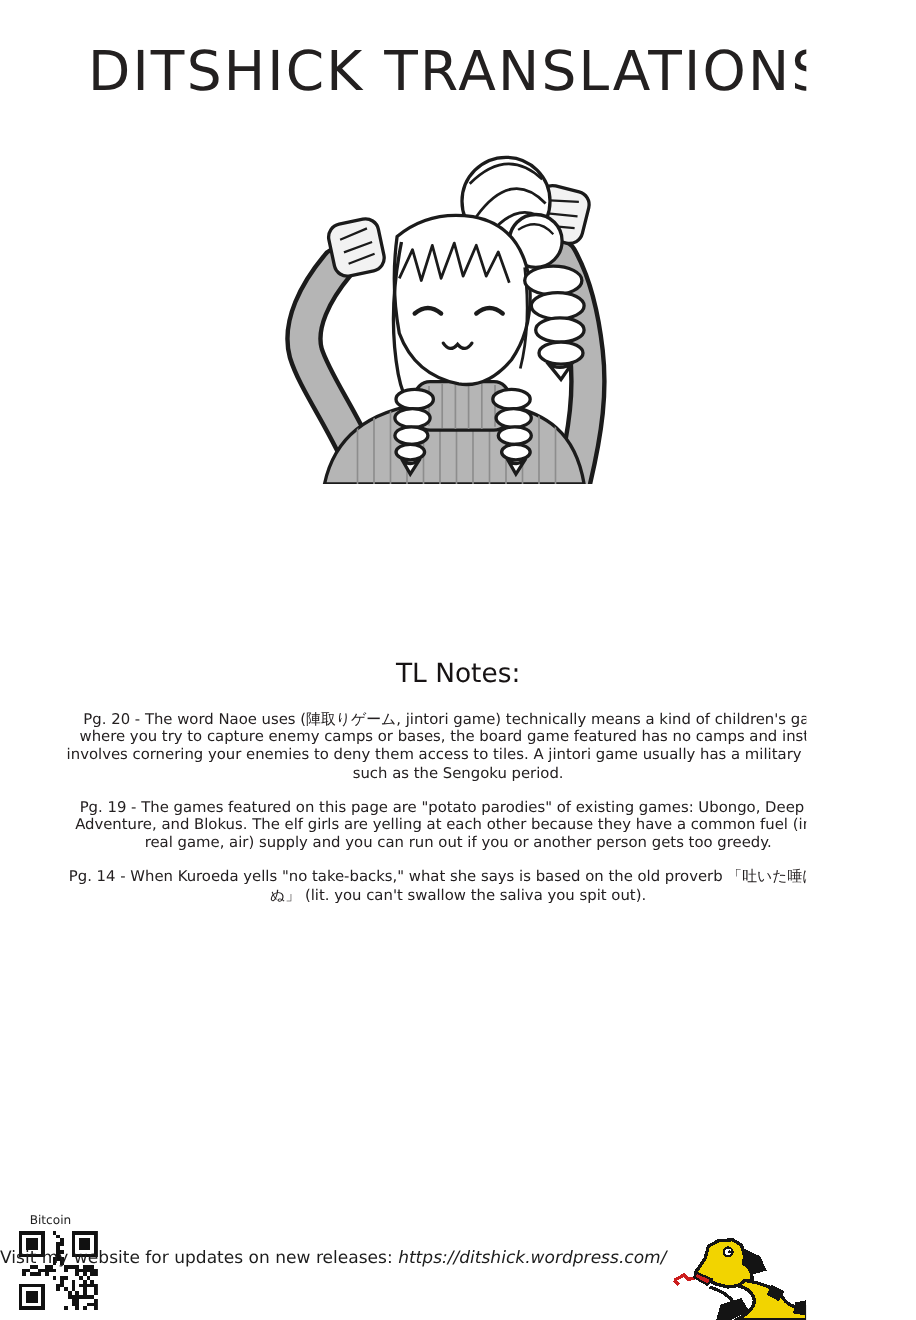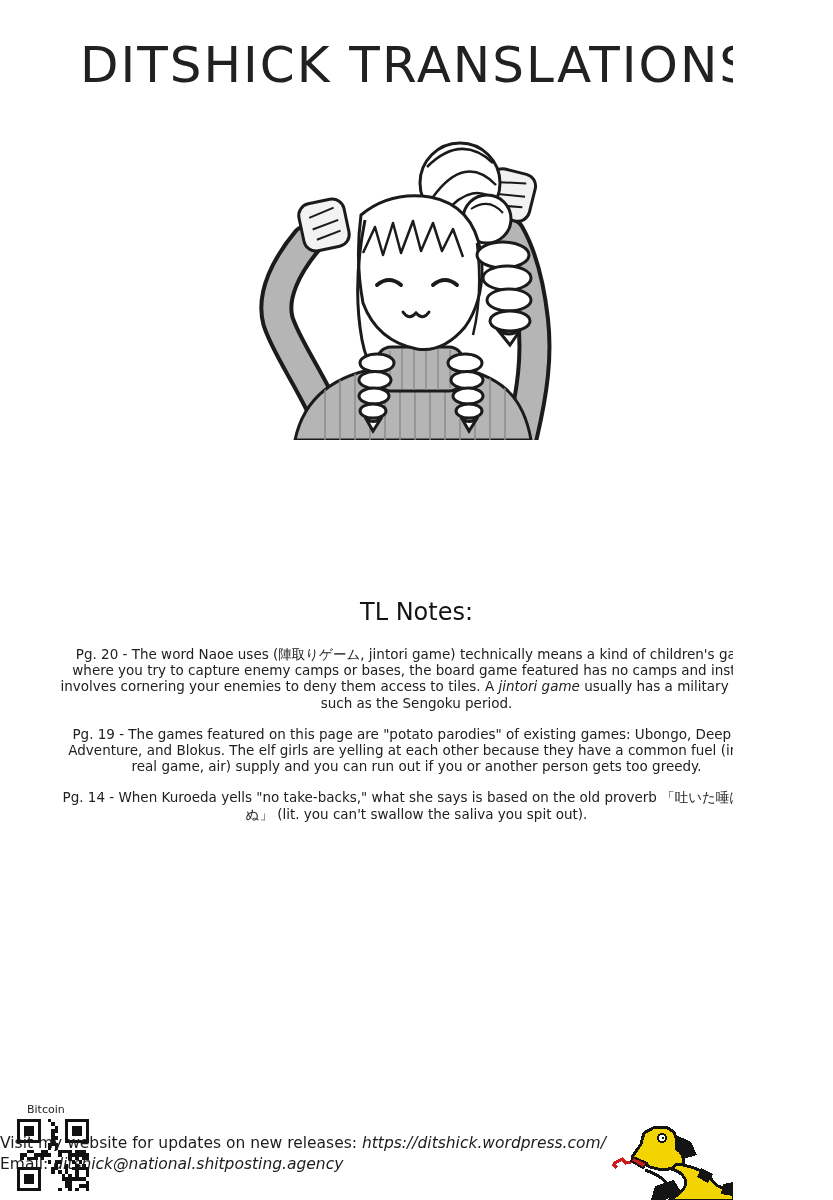--- a/index.html
+++ b/index.html
@@ -22,21 +22,21 @@
   }
   .tl-heading{
     position:absolute; top:598px; left:0; width:833px;
     text-align:center; font-size:24px; font-weight:400; color:#171314;
   }
   .notes{
     position:absolute; top:646px; left:56px; width:721px;
     text-align:center; font-size:13.5px; line-height:16.2px; color:#242021;
   }
   .notes p{margin:0 0 15px 0;}
-  .notes .it{font-style:italic;}
+  .notes .it{}
   .bitcoin{
     position:absolute; left:17px; top:1103px; width:80px;
   }
   .bitcoin-label{font-size:11px; color:#222; margin-left:10px; margin-bottom:3px;}
   .qr{width:72px; height:72px; display:block;}
   .footer-text{
     position:absolute; top:1133px; left:0; width:833px;
     font-size:15.5px; line-height:20.5px; color:#1c1c1c;
   }
   .footer-text .it{font-style:italic;}
@@ -328,21 +328,20 @@
           <rect x="12" y="20" width="1" height="1"></rect>
           <rect x="15" y="20" width="1" height="1"></rect>
           <rect x="17" y="20" width="1" height="1"></rect>
           <rect x="20" y="20" width="1" height="1"></rect>
         </svg>
     </div>
   </div>
 
   <div class="footer-text">
     <div><span>Visit my website for updates on new releases: </span><span class="it">https://ditshick.wordpress.com/</span></div>
-    <div><span>Email: </span><span class="it">ditshick@national.shitposting.agency</span></div>
   </div>
 
   <div class="snake">
     <svg viewBox="0 0 122 78" width="122" height="78" shape-rendering="crispEdges" xmlns="http://www.w3.org/2000/svg">
 
       <path d="M2,42 L11,37 L15,41 L24,39" fill="none" stroke="#cc1d1d" stroke-width="3"></path>
       <path d="M2,42 L6,46" fill="none" stroke="#cc1d1d" stroke-width="3"></path>
 
       <path d="M30,22 L33,11 L42,6 L55,5 L63,10 L66,19 L65,27 L71,31 L73,41 L64,46 L51,48 L39,45 L29,39 L21,35 L26,28 Z" fill="#f2d400" stroke="#141414" stroke-width="3" stroke-linejoin="round"></path>
 

